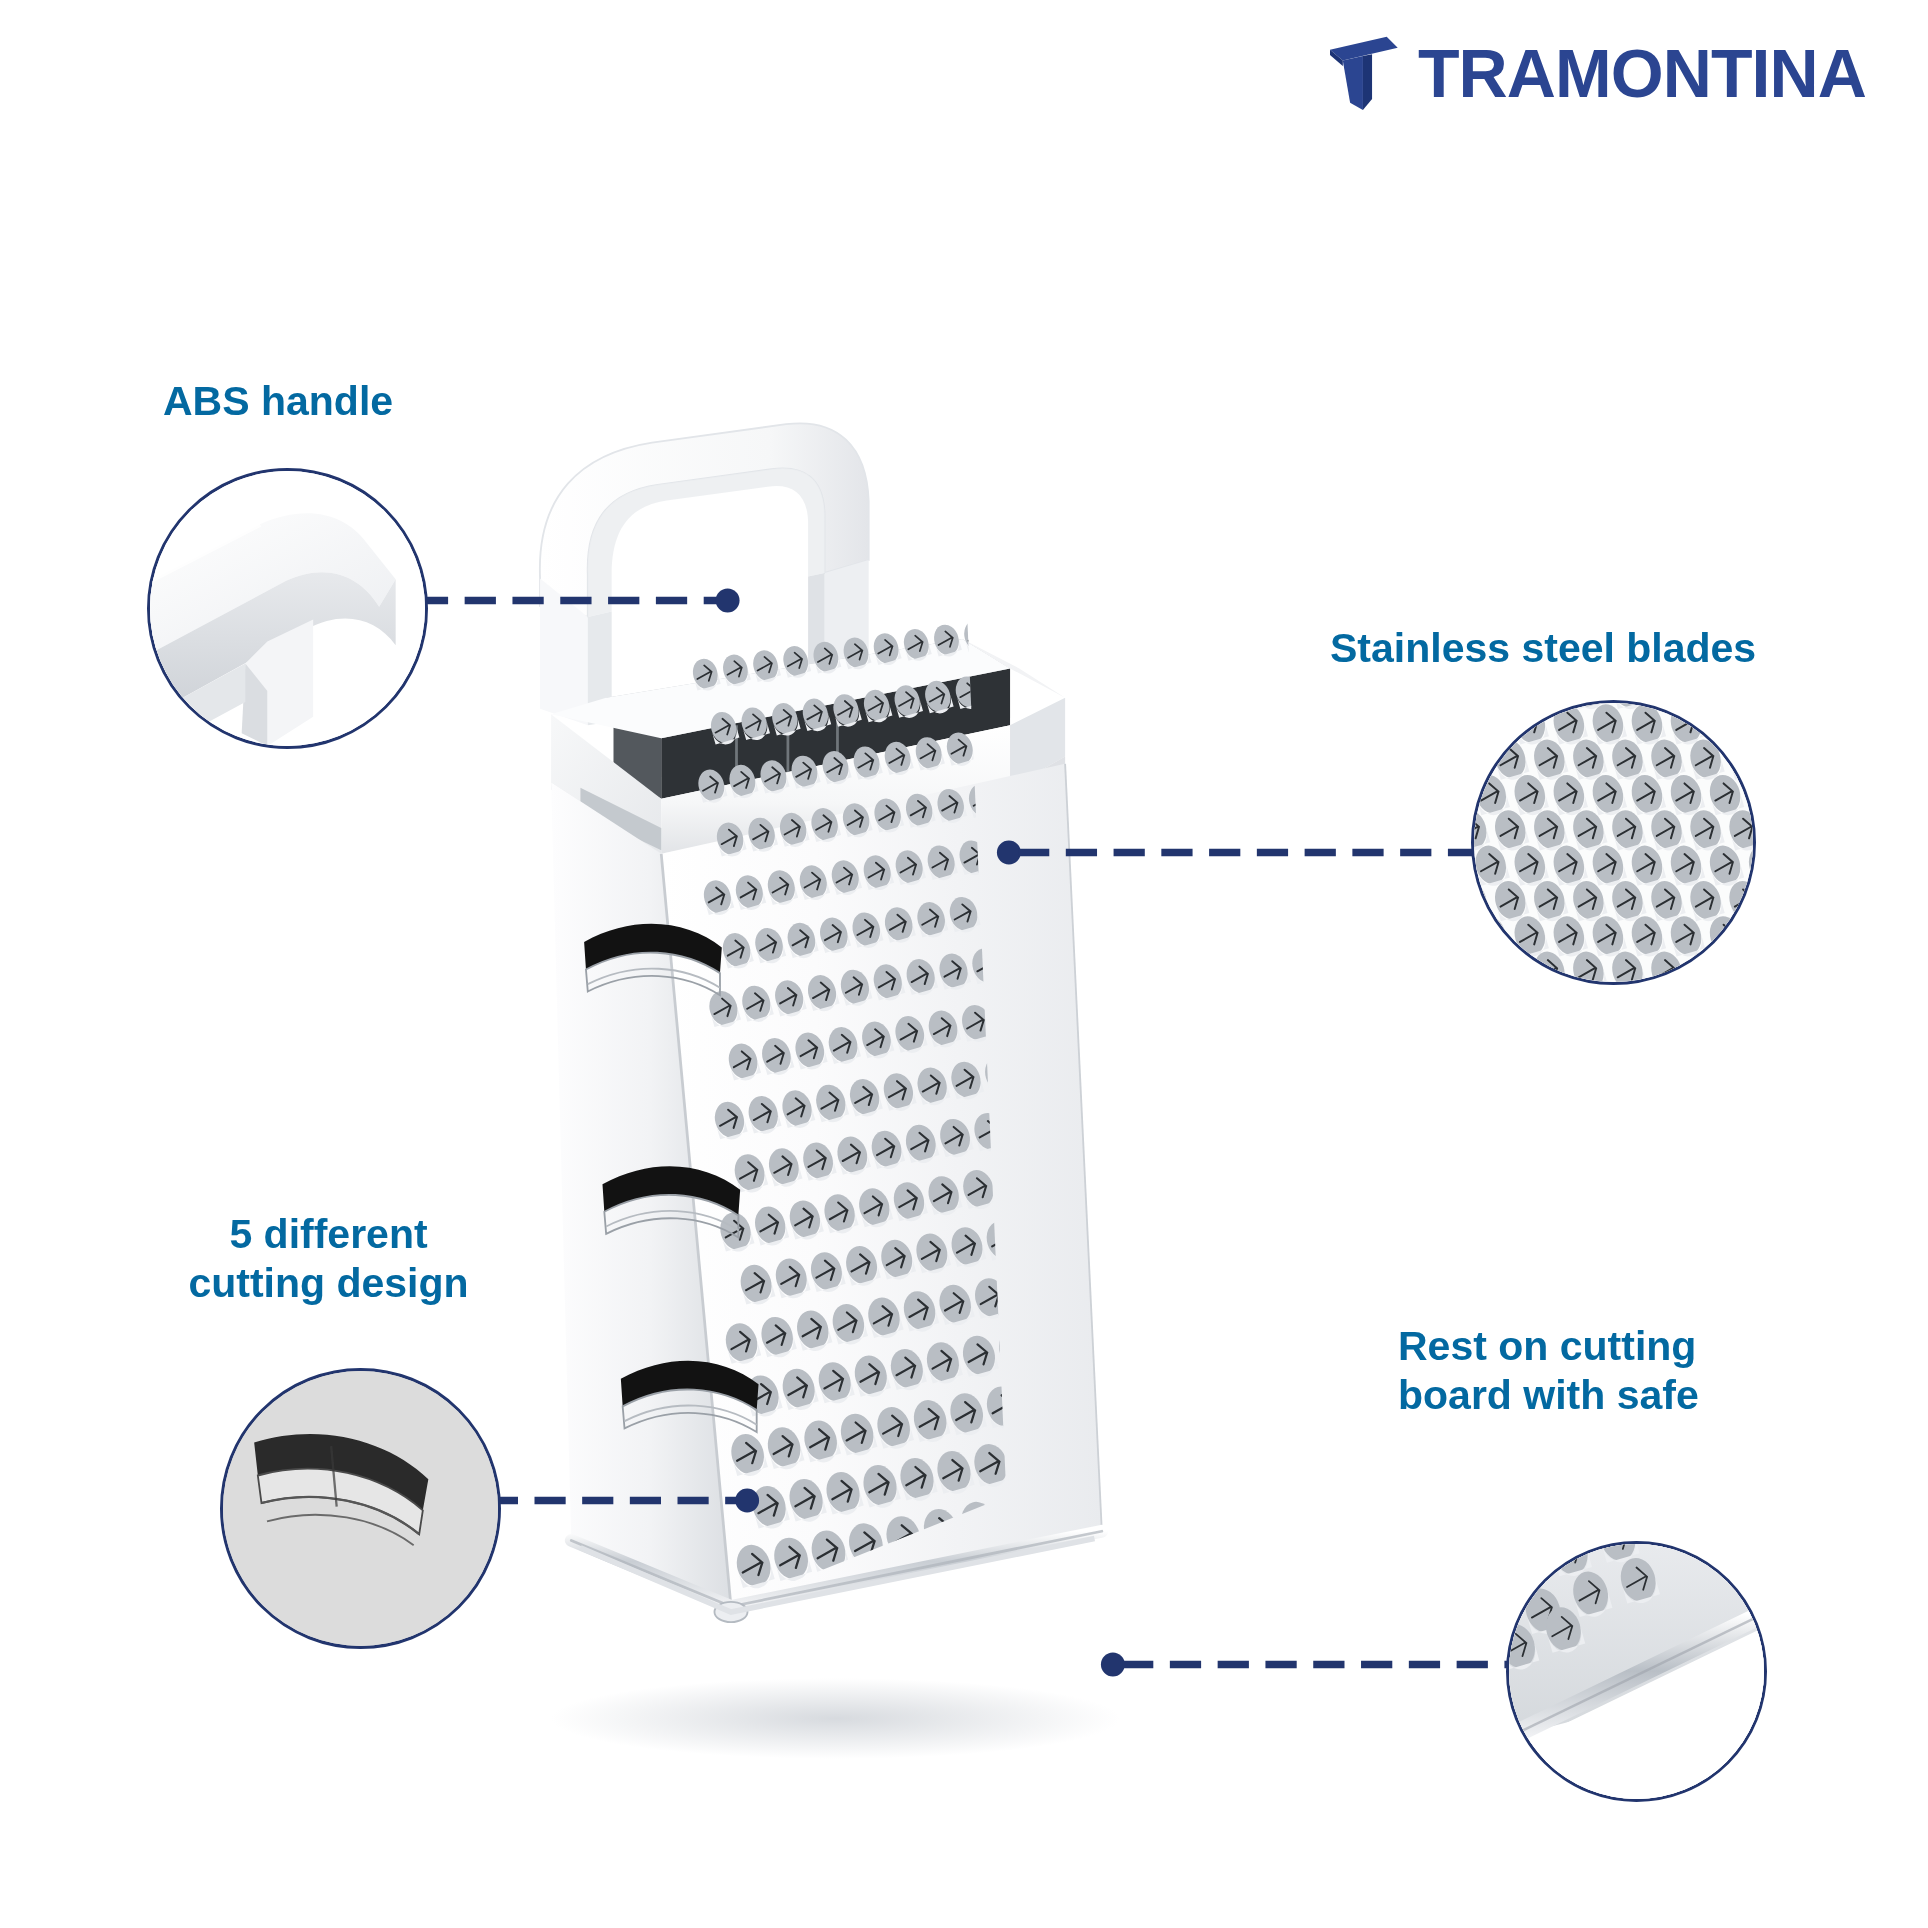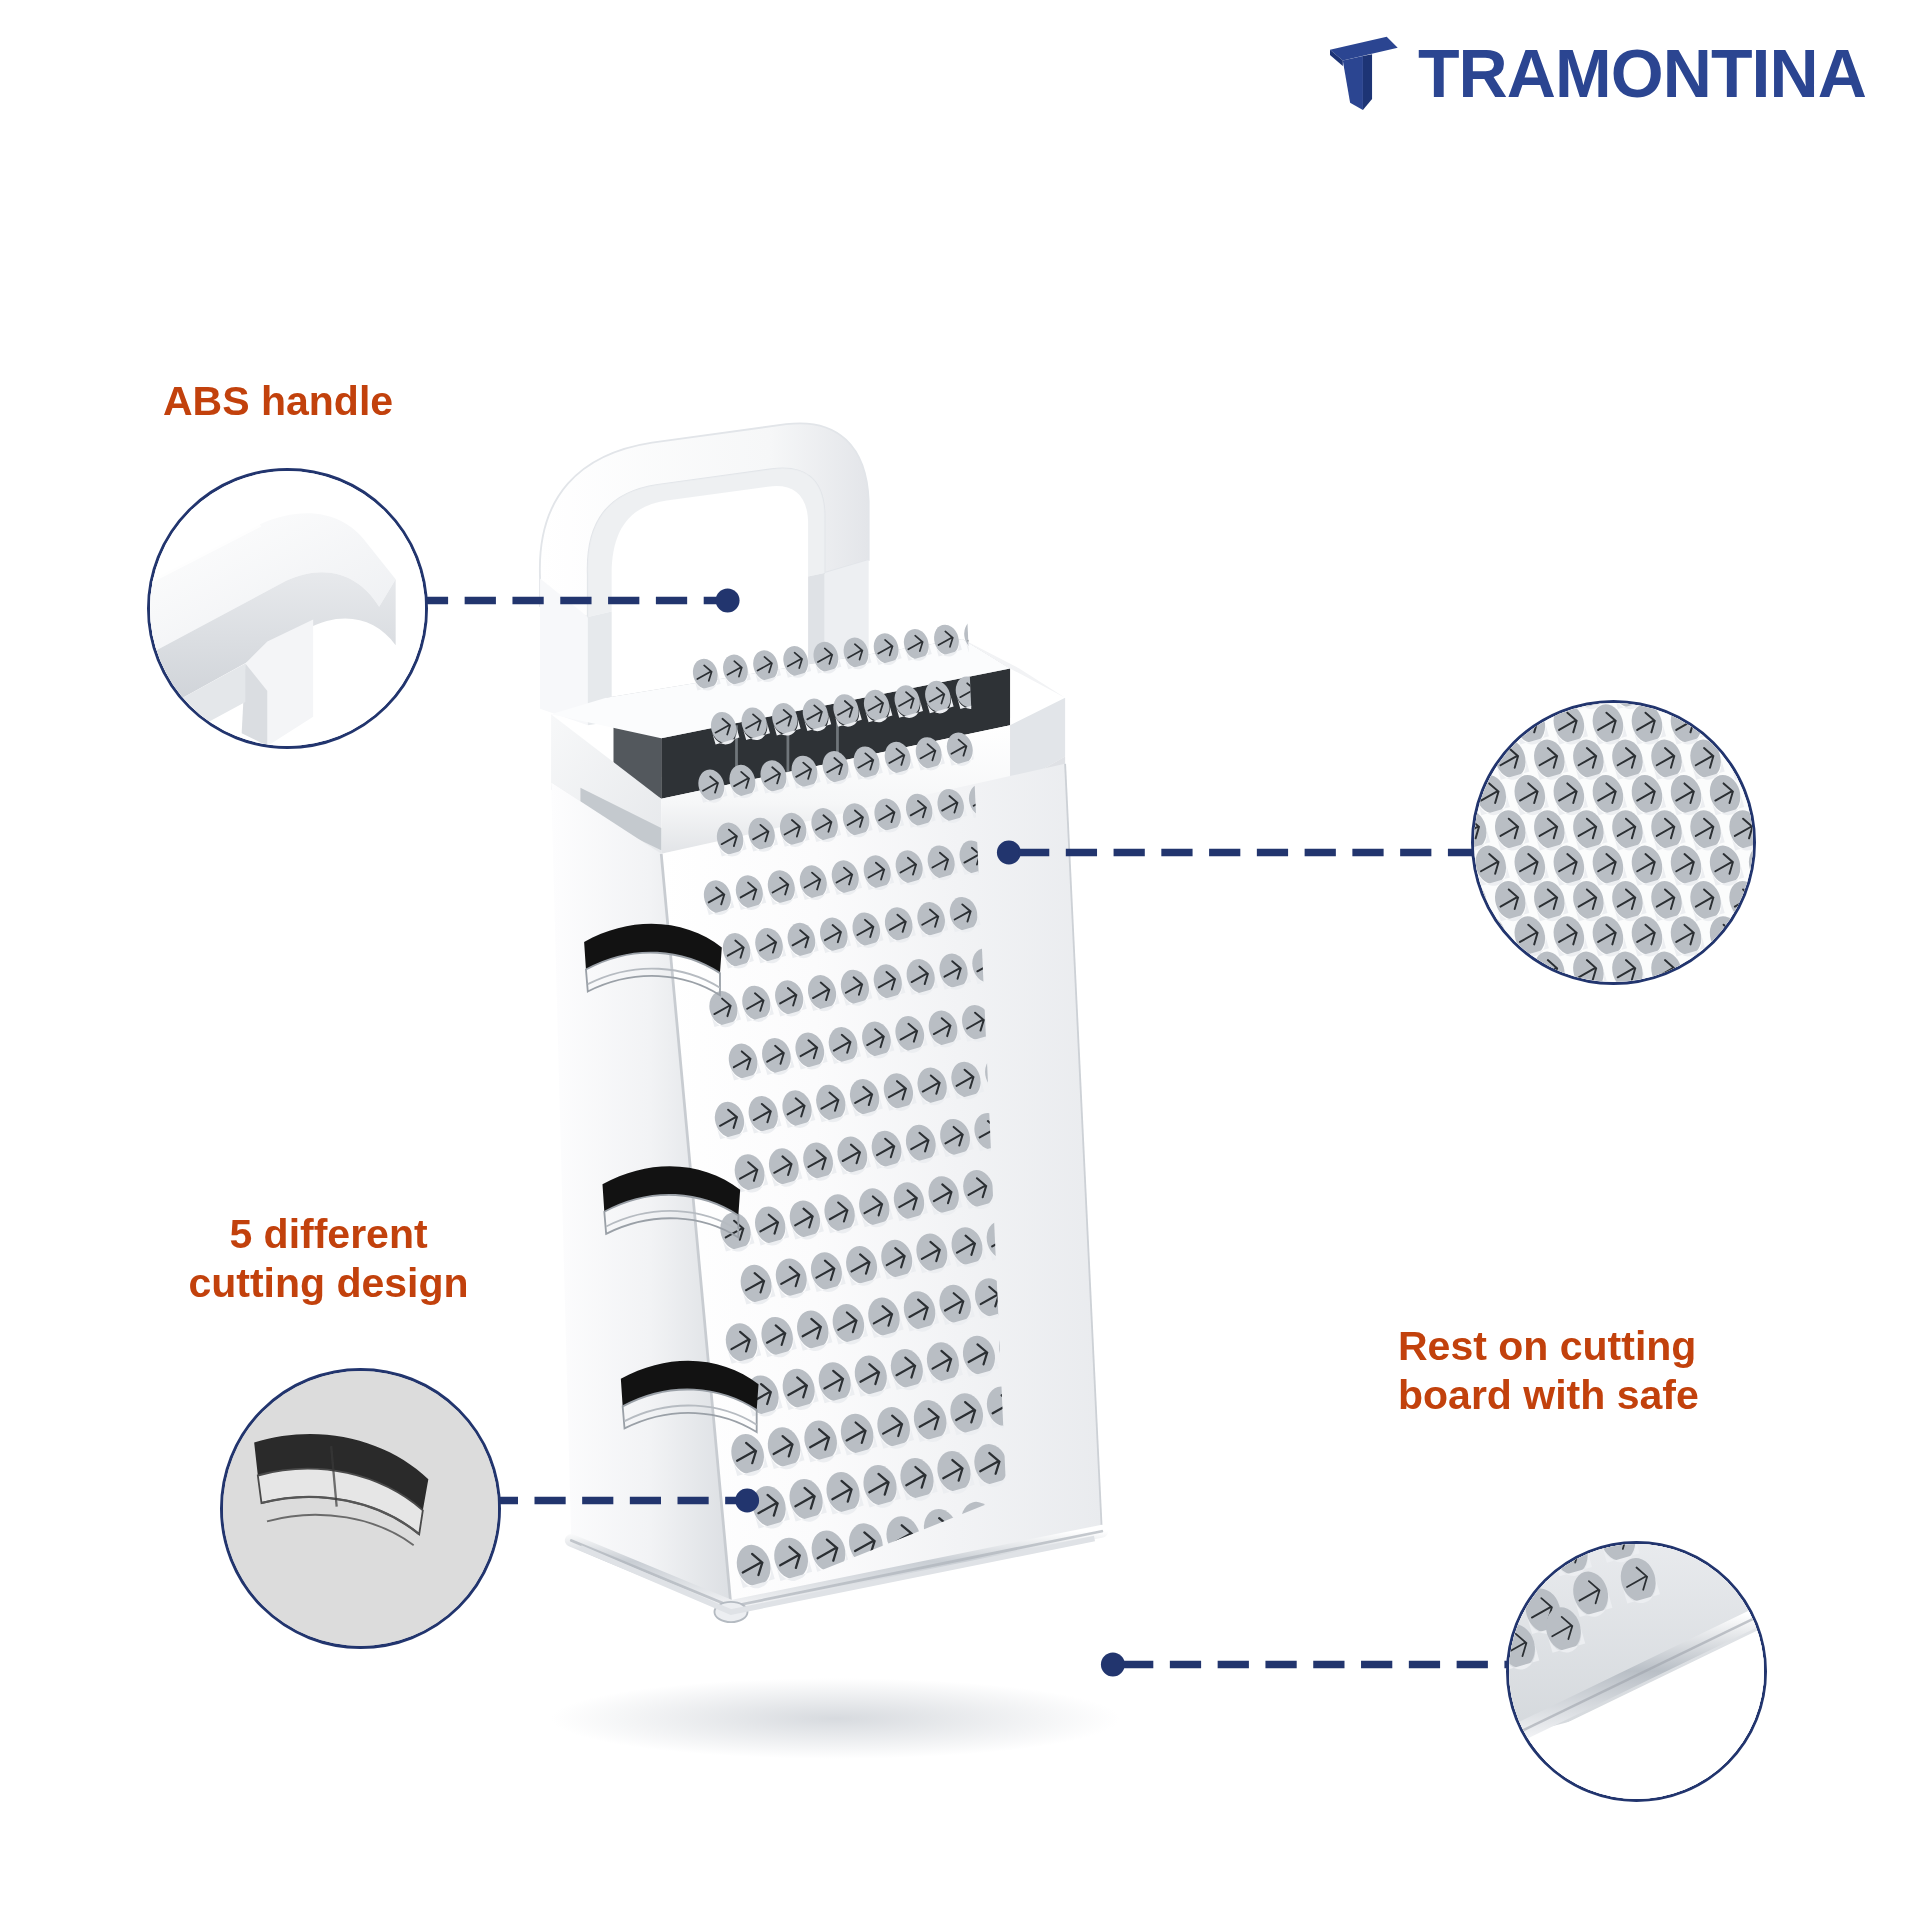--- a/index.html
+++ b/index.html
@@ -53,21 +53,21 @@
     color: #243f7e;
     letter-spacing: -0.5px;
     white-space: pre-line;
   }
 
   
   .callout-label {
     position: absolute;
     font-size: 41px;
     font-weight: bold;
-    color: #c2410c;
+    color: #0369a1;
     line-height: 1.2;
     white-space: pre-line;
   }
   .lbl-abs        { left: 163px;  top: 377px; }
   .lbl-blades     { left: 1330px; top: 624px; }
   .lbl-cutting    { left: 154px;  top: 1210px; text-align: center; width: 349px; }
   .lbl-rest       { left: 1398px; top: 1322px; width: 432px; }
 
   
   .callout-circle {
@@ -1177,20 +1177,21 @@
                C228,112 190,100 148,120 L6,196 Z" fill="url(#zh1)"></path>
       <path d="M6,196 L148,120 C190,100 228,112 250,148 L268,118 L268,190
                C246,160 210,152 172,172 L20,256 Z" fill="url(#zh2)"></path>
       <polygon points="128,186 178,162 178,268 128,300 128,240 104,252 104,210" fill="#f4f5f7"></polygon>
       <polygon points="104,210 128,240 128,300 100,286" fill="#dadde1"></polygon>
       <path d="M20,256 L104,210 L104,252 L30,292 Z" fill="#e4e7ea"></path>
       <path d="M-20,130 L120,58" fill="none" stroke="#ffffff" stroke-width="6" opacity="0.8"></path>
     </svg>
   </div>
 
+  <div class="callout-label lbl-blades">Stainless steel blades</div>
   <div class="callout-circle c-blades">
     <svg viewBox="0 0 300 300">
       <rect width="300" height="300" fill="#fbfcfc"></rect>
       <g id="zoomHoles">
           <g transform="translate(-3,-16) rotate(-16) scale(1)">
             <ellipse cx="0" cy="0" rx="16" ry="21" fill="#b9bec4"></ellipse>
             <path d="M-16,2 A16,21 0 0 0 16,2 L16,18.900000000000002 L-16,18.900000000000002 Z" fill="#eceef1"></path>
             <path d="M-12,3.78 L8,-1.05 M1.6,-11.55 L8.8,-0.42 L1.92,10.5" stroke="#2b2f33" stroke-width="2.1" fill="none" stroke-linecap="round"></path>
           </g>
           <g transform="translate(39,-16) rotate(-16) scale(1)">

